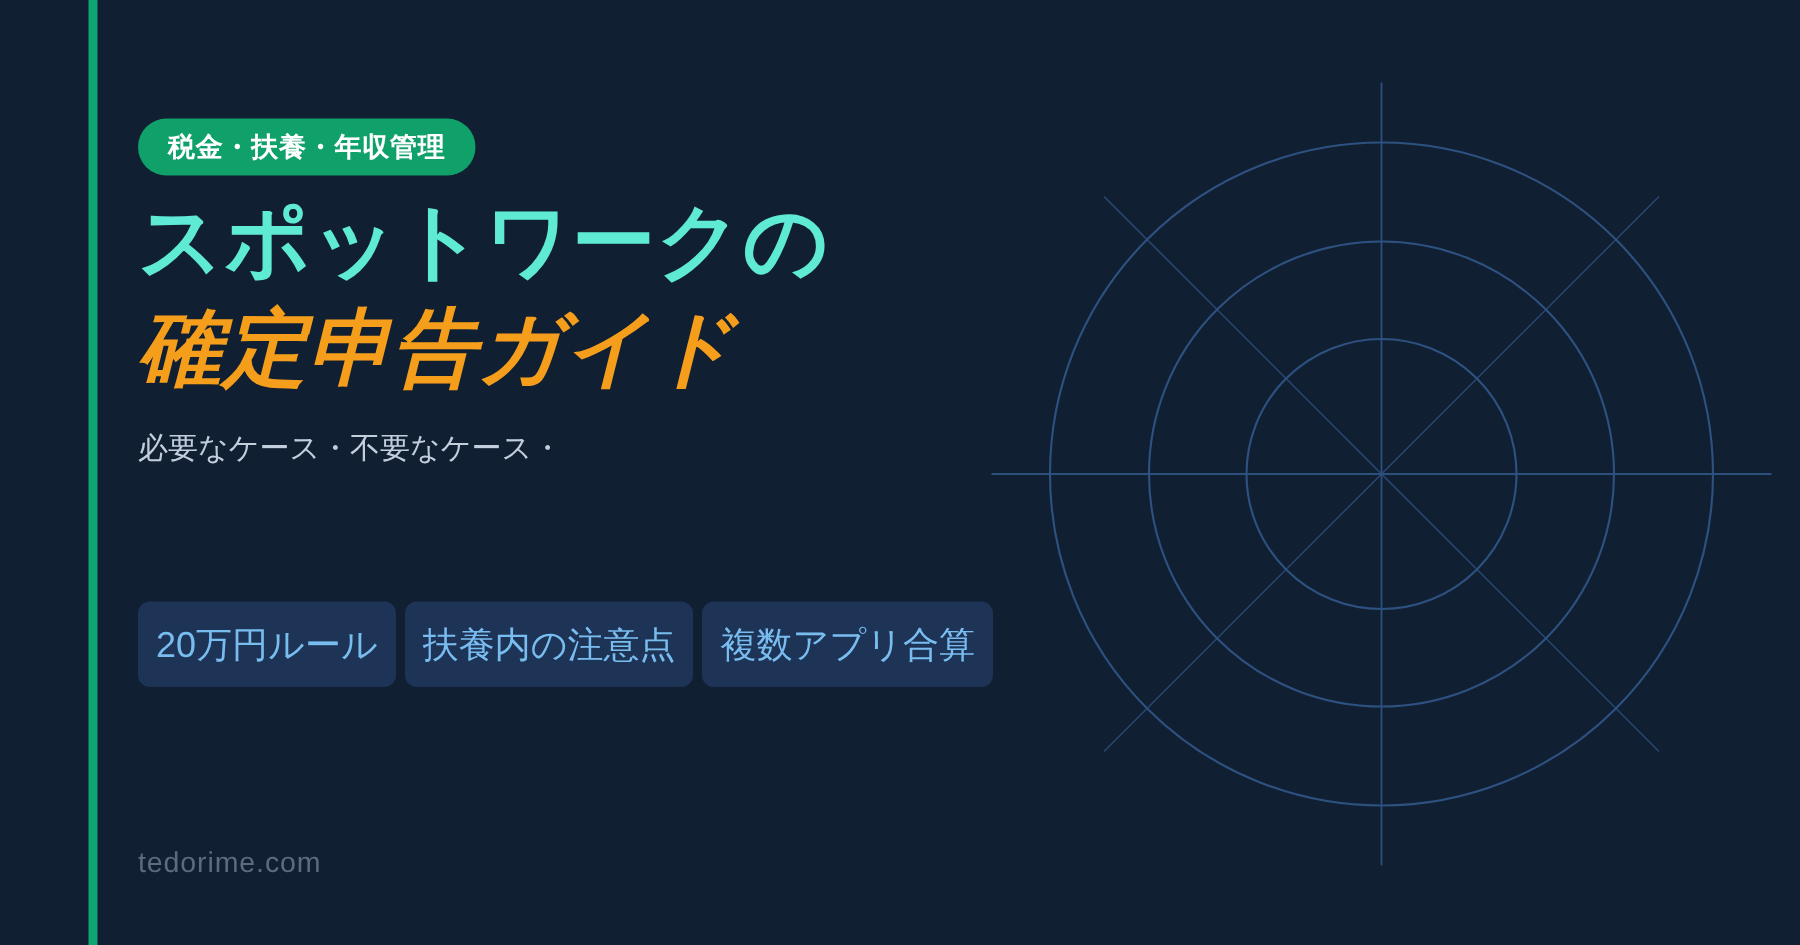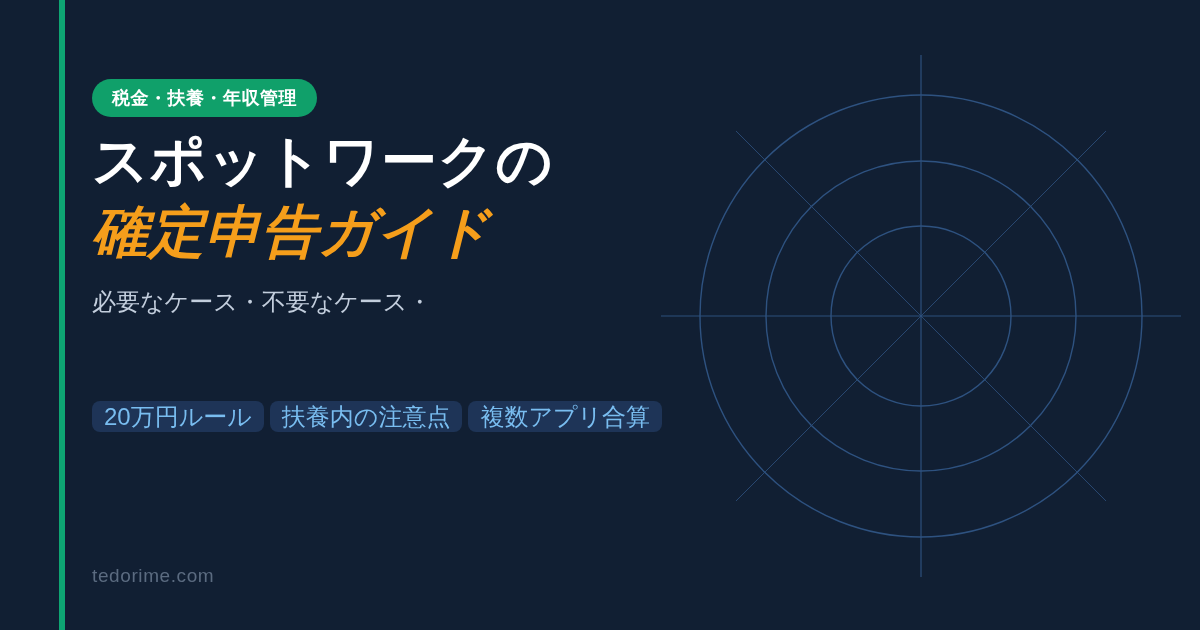--- a/index.html
+++ b/index.html
@@ -76,49 +76,49 @@
     margin: 0;
     font-size: 56px;
     font-weight: bold;
     line-height: 1.26;
     letter-spacing: 0.5px;
   }
   .title-line {
     display: block;
     white-space: nowrap;
   }
-  .title-line.primary { color: #ffffff; }
+  .title-line.primary { color: #5eead4; }
   .title-line.accent  { color: #f59e1b; font-style: italic; }
 
   .subtitle {
     position: absolute;
     top: 283px;
     left: 0;
     width: 560px;
     margin: 0;
-    font-size: 24px;
+    font-size: 20px;
     line-height: 1.6;
     color: #c3cedd;
     font-weight: normal;
   }
   .subtitle span { display: block; white-space: nowrap; }
 
   .chips {
     position: absolute;
     top: 401px;
     left: 0;
     display: flex;
     gap: 6px;
     align-items: center;
   }
   .chip {
     display: inline-flex;
     align-items: center;
     justify-content: center;
-    height: 31px;
+    height: 57px;
     padding: 0 12px;
     border-radius: 8px;
     background: #1e3457;
     color: #79bdf0;
     font-size: 24px;
     white-space: nowrap;
   }
 
   .footer-domain {
     position: absolute;

